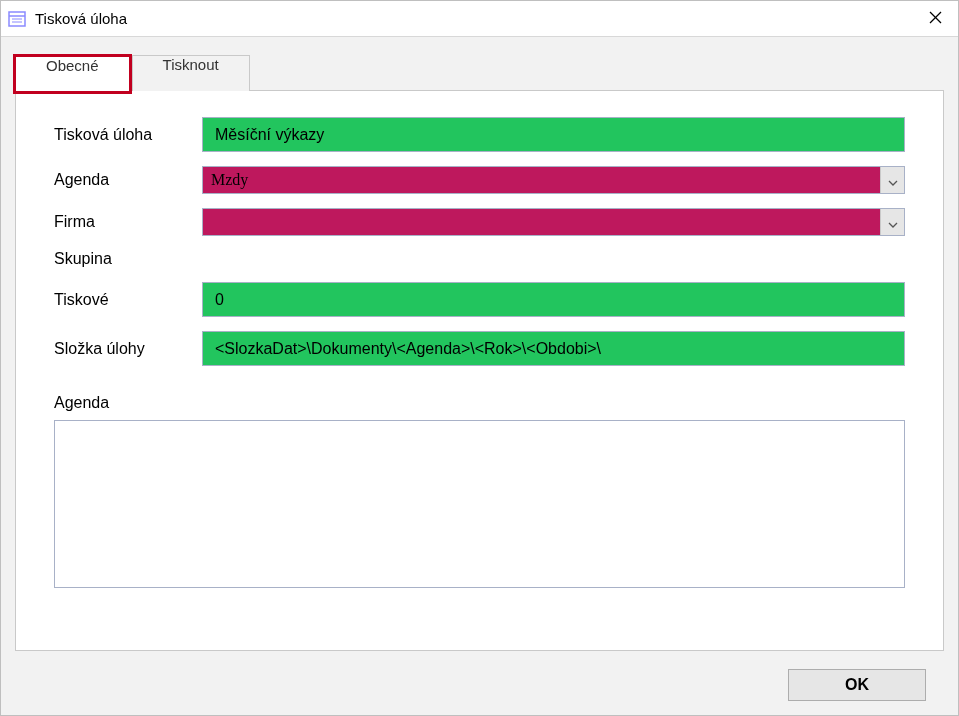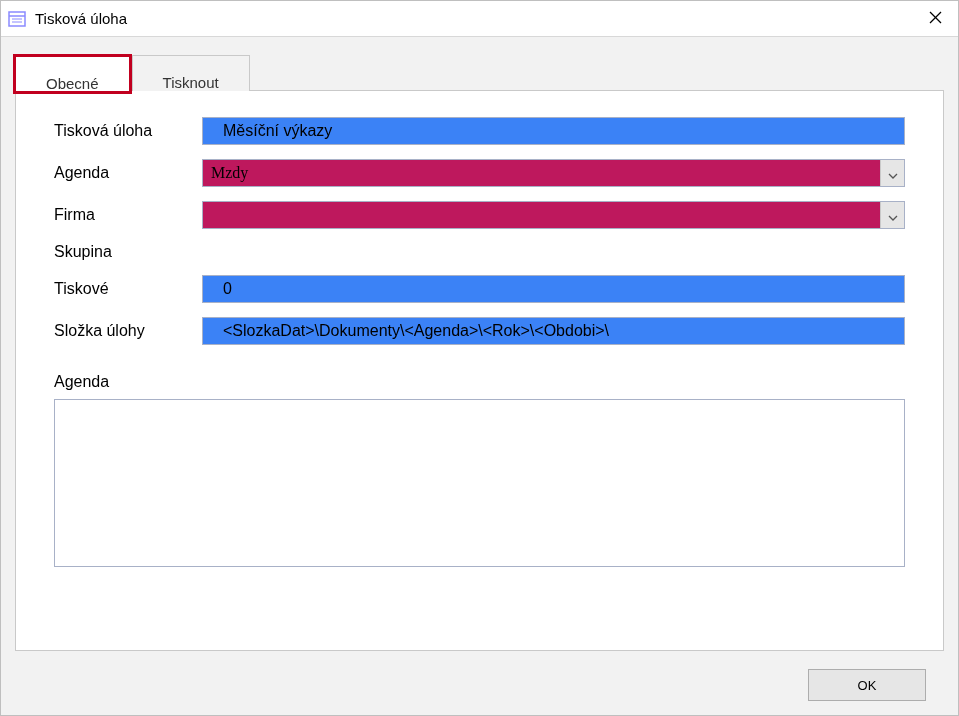--- a/index.html
+++ b/index.html
@@ -69,21 +69,21 @@
     display: flex;
     align-items: flex-end;
     height: 36px;
     position: relative;
     z-index: 2;
   }
   .tab {
     height: 36px;
     padding: 0 30px;
     display: flex;
-    align-items: flex-end;
+    align-items: flex-start;
     font-size: 15px;
     color: #333;
     border: 1px solid #c9c9c9;
     border-bottom: none;
     background: #f2f2f2;
     margin-right: 2px;
     cursor: pointer;
   }
   .tab.active {
     background: #fff;
@@ -108,24 +108,24 @@
   .form-row { display: flex; align-items: center; }
   .form-label {
     width: 148px;
     font-size: 16px;
     color: #000;
     flex-shrink: 0;
   }
   .field-wrap { flex: 1; position: relative; display: flex; }
   .text-input {
     flex: 1;
-    height: 28px;
+    height: 35px;
     border: 1px solid #a8b1c7;
-    background: #3b82f6;
-    padding: 0 20px;
+    background: #22c55e;
+    padding: 0 12px;
     font-size: 16px;
     font-family: inherit;
     color: #000;
     outline: none;
   }
   .combo {
     flex: 1;
     display: flex;
     border: 1px solid #a8b1c7;
   }
@@ -167,28 +167,29 @@
     font-family: inherit;
     outline: none;
   }
 
   .button-row {
     display: flex;
     justify-content: flex-end;
     padding: 18px 18px 0 0;
   }
   .ok-button {
-    width: 118px;
+    width: 138px;
     height: 32px;
     background: #e6e6e6;
     border: 1px solid #adadad;
-    font-size: 13px;
+    font-size: 16px;
     font-family: inherit;
     cursor: pointer;
     color: #000;
+    font-weight: bold;
   }
 </style>
 </head>
 <body>
 
 <div class="window">
 
   <div class="titlebar">
     <div class="titlebar-left">
       <span class="app-icon">

